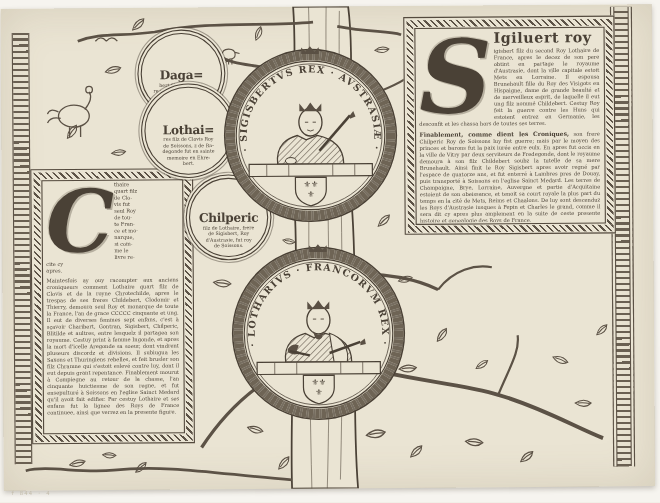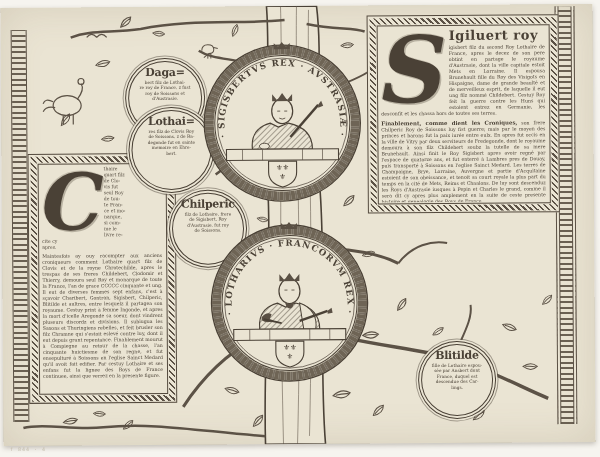--- a/index.html
+++ b/index.html
@@ -28,22 +28,22 @@
       color:#4a4136;margin:2px 4px 0 0;text-shadow:1.5px 1.5px 0 rgba(90,80,65,.35),
       -1px -1px 0 rgba(90,80,65,.25);letter-spacing:-4px;}
   .blk-head{font-weight:bold;font-size:13px;letter-spacing:.5px;margin:0 0 2px 0;}
   .col-text{font-size:4.6px;line-height:1.3;white-space:pre-line;text-align:left;}
   .body-text{font-size:4.7px;line-height:1.28;text-align:justify;margin-top:3px;}
   .lead2{font-weight:bold;font-size:5.4px;}
 
   
   .roundel{position:absolute;z-index:3;border-radius:50%;background:#eae4d3;border:1px solid #4a4136;
       box-shadow:0 0 0 2px #eae4d3,0 0 0 3px #4a4136,0 0 0 4.5px #eae4d3,0 0 0 5.5px rgba(74,65,54,.45);
-      display:flex;flex-direction:column;align-items:center;justify-content:flex-start;
-      text-align:center;box-sizing:border-box;padding:5px;margin-top:31px;}
+      display:flex;flex-direction:column;align-items:center;justify-content:flex-end;
+      text-align:center;box-sizing:border-box;padding:5px;}
   .r-head{font-weight:bold;font-size:11px;line-height:1;letter-spacing:-.3px;}
   .r-text{font-size:4.3px;line-height:1.3;white-space:pre-line;margin-top:1.5px;}
 
   .medallion{position:absolute;z-index:3;}
   .pencil-note{position:absolute;left:10px;top:446px;font-size:5px;color:#c3bcab;
       letter-spacing:1px;z-index:4;font-family:"DejaVu Sans Mono",monospace;}
 </style>
 </head>
 <body>
 
@@ -181,28 +181,20 @@
 memoire en Ehre-
 bert.</div>
   </div>
   <div class="roundel" style="left:170px;top:155px;width:72px;height:72px;">
     <div class="r-head">Chilperic</div>
     <div class="r-text">filz de Lothaire, frere
 de Sigisbert, Roy
 d'Austrasie, fut roy
 de Soissons.</div>
   </div>
-  <div class="roundel" style="left:418px;top:308px;width:72px;height:72px;">
-    <div class="r-head">Blitilde</div>
-    <div class="r-text">fille de Lothaire espou-
-sée par Ansbert dont
-France, duquel est
-descendue des Car-
-lings.</div>
-  </div>
 
   <svg class="medallion" style="left:199px;top:35px;" width="164" height="164" viewBox="-82 -82 164 164">
     <defs>
       <pattern id="h1" width="4" height="4" patternUnits="userSpaceOnUse" patternTransform="rotate(45)">
         <line x1="0" y1="0" x2="0" y2="4" stroke="#5c5347" stroke-width="1"></line>
       </pattern>
       <path id="arcT" d="M -55,19 A 58,58 0 1 1 55,19" fill="none"></path>
     </defs>
     <circle r="78" fill="#eae4d3" stroke="#4a4136" stroke-width="1.4"></circle>
     <circle r="73" fill="none" stroke="#6e6455" stroke-width="9" stroke-dasharray="4 2"></circle>

